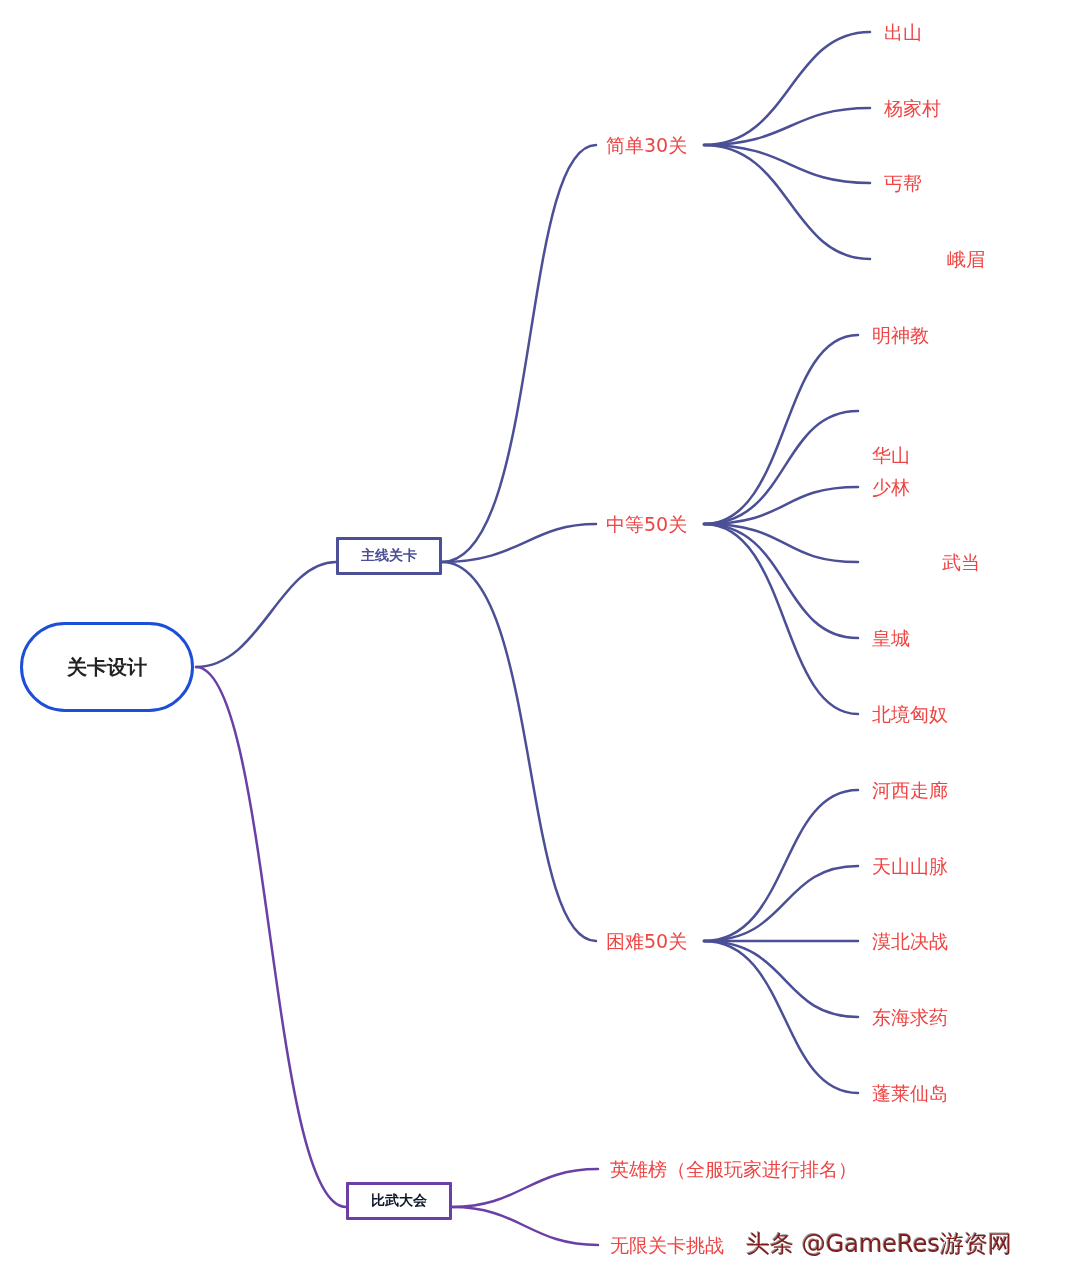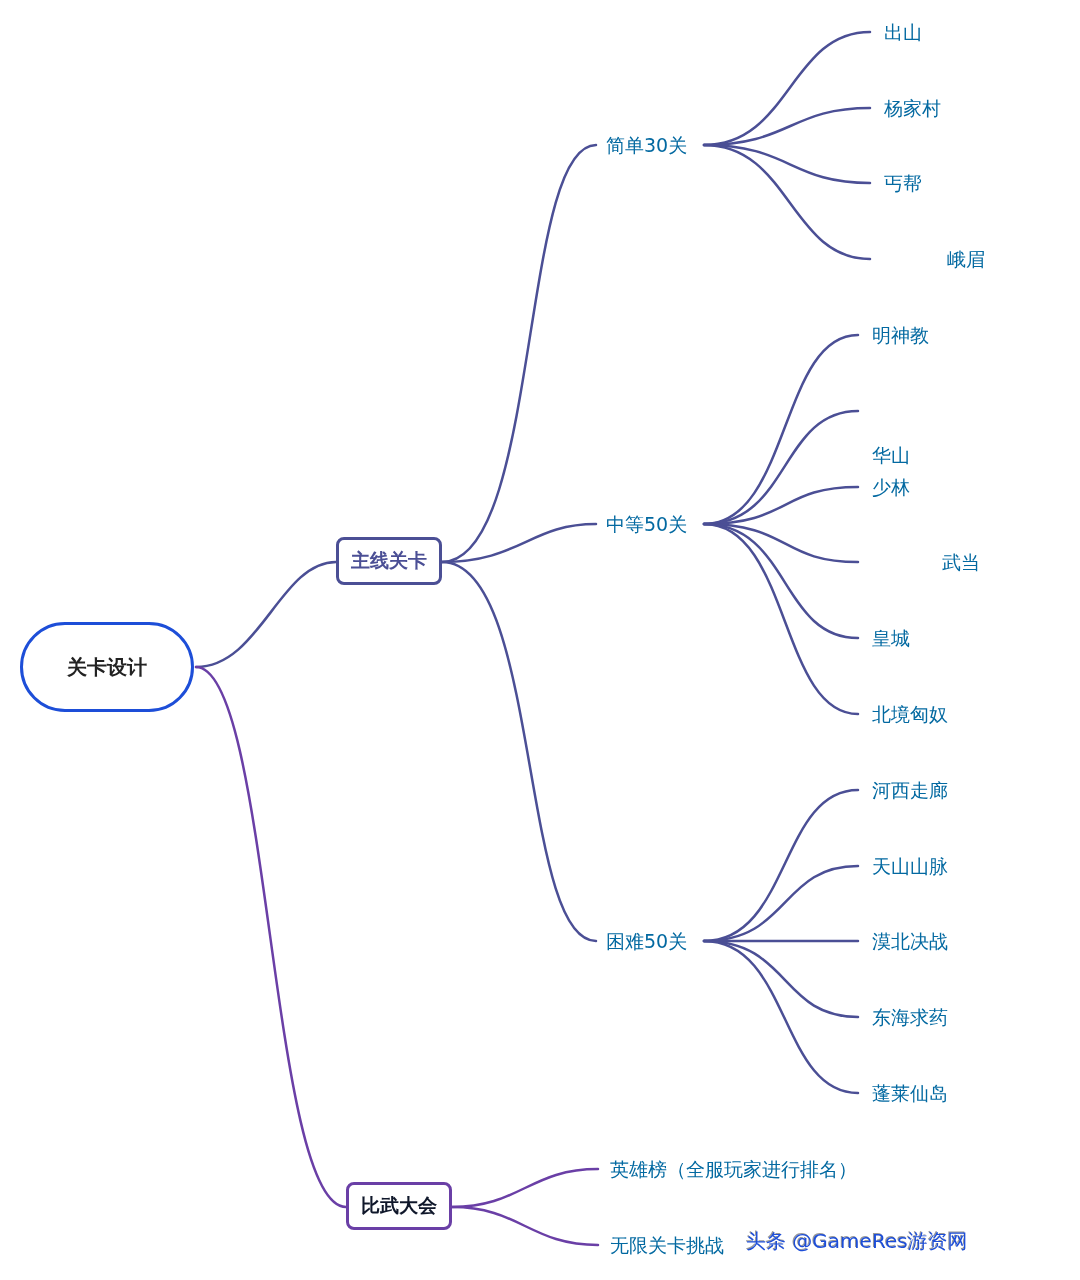--- a/index.html
+++ b/index.html
@@ -2,25 +2,25 @@
 <html><head>
 <meta charset="utf-8">
 <style>
   html, body { margin: 0; padding: 0; background: #ffffff; }
   body { width: 1080px; height: 1280px; position: relative; overflow: hidden;
          font-family: "DejaVu Sans", "Liberation Sans", sans-serif; }
   svg.links { position: absolute; left: 0; top: 0; width: 1080px; height: 1280px; }
   .node { position: absolute; box-sizing: border-box; display: flex; align-items: center; justify-content: center; white-space: nowrap; }
   .root { left: 20px; top: 622px; width: 174px; height: 90px; border: 3px solid #1d4ed8; border-radius: 45px;
           font-size: 20px; font-weight: bold; color: #222; background: #fff; }
-  .branch { height: 48px; border: 3px solid; border-radius: 8px; font-size: 19px; font-weight: bold; background: #fff; }
+  .branch { height: 38px; border: 3px solid; border-radius: 1px; font-size: 14px; font-weight: bold; background: #fff; }
   .branch.main { left: 336px; top: 537px; width: 106px; border-color: #4b4f95; color: #4b4f95; }
   .branch.contest { left: 346px; top: 1182px; width: 106px; border-color: #6a3fa6; color: #0f172a; }
-  .label { position: absolute; font-size: 19px; color: #0369a1; white-space: nowrap; line-height: 24px; }
-  .watermark { position: absolute; left: 746px; top: 1228px; font-size: 20px; color: #1d4ed8; white-space: nowrap;
+  .label { position: absolute; font-size: 19px; color: #ef4444; white-space: nowrap; line-height: 24px; }
+  .watermark { position: absolute; left: 746px; top: 1228px; font-size: 24px; color: #7f1d1d; white-space: nowrap;
                text-shadow: 1px 1px 0 #fff, -1px -1px 0 #999; }
 </style>
 </head>
 <body>
 
 <svg class="links" viewBox="0 0 1080 1280">
   <g fill="none" stroke-width="2.5" stroke-linecap="round">
 
     <path d="M196 667 C 260 667, 280 562, 336 562" stroke="#4b4f95"></path>
     <path d="M196 667 C 270 667, 270 1207, 346 1207" stroke="#6a3fa6"></path>

